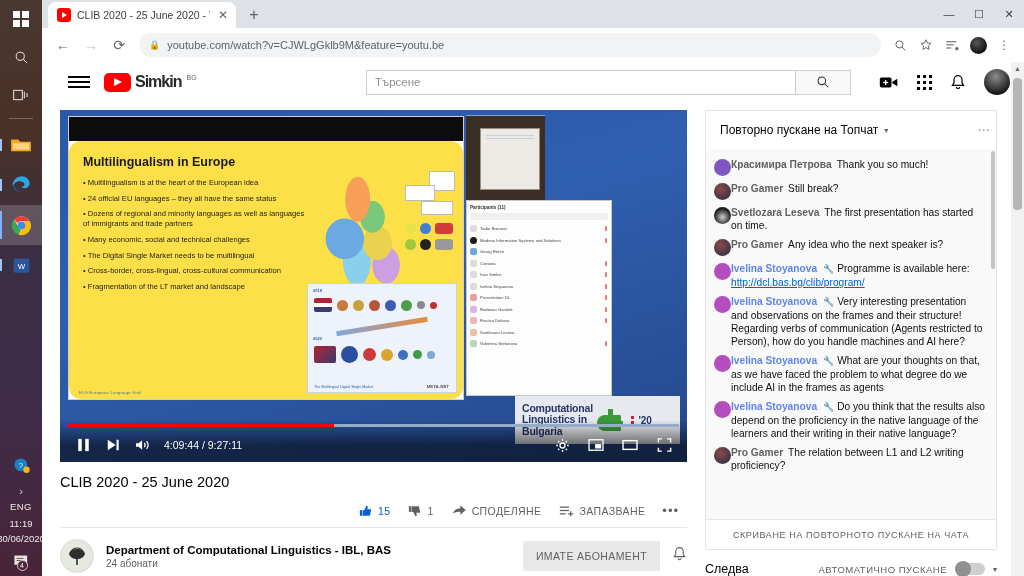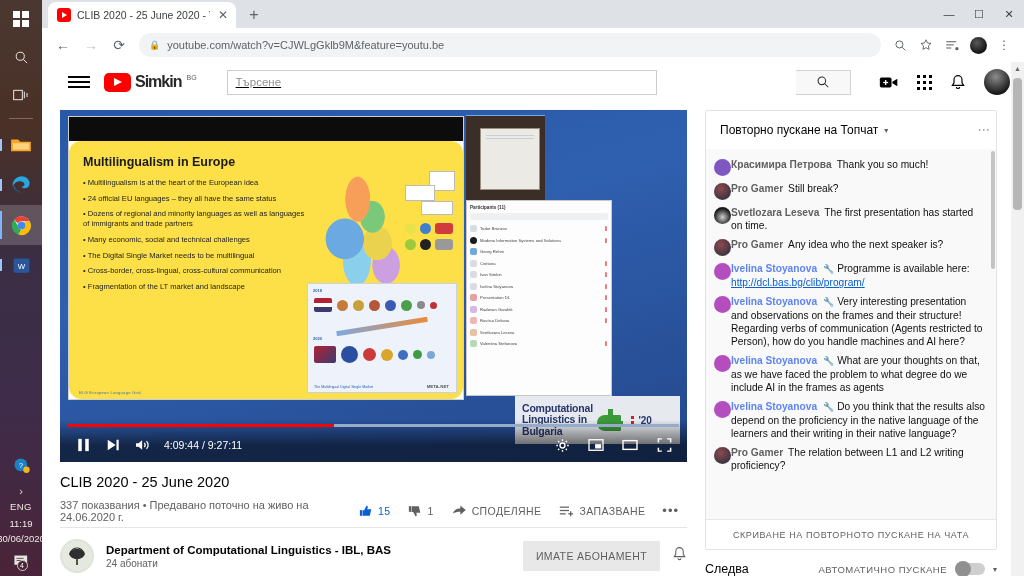--- a/index.html
+++ b/index.html
@@ -82,21 +82,21 @@
   
   #masthead { height: 40px; display: flex; align-items: center; padding: 0 14px; background: #fff; }
   .hamburger { width: 22px; display: flex; flex-direction: column; gap: 3.5px; margin: 0 14px 0 12px; }
   .hamburger i { height: 1.6px; background: #030303; display: block; }
   .yt-logo { display: flex; align-items: flex-start; gap: 4px; }
   .yt-play { width: 27px; height: 19px; background: #ff0000; border-radius: 5px; position: relative; }
   .yt-play::after { content: ""; position: absolute; left: 10px; top: 5px; border-left: 8px solid #fff;
     border-top: 4.5px solid transparent; border-bottom: 4.5px solid transparent; }
   .yt-word { font-size: 16px; font-weight: bold; letter-spacing: -1px; color: #282828; line-height: 17px; }
   .yt-cc { font-size: 7px; color: #606060; margin-left: 1px; line-height: 9px; }
-  .search-wrap { flex: 1; display: flex; justify-content: space-between; margin-left: 30px; text-decoration: underline; }
+  .search-wrap { flex: 1; display: flex; justify-content: flex-end; margin-left: 30px; }
   .search-box { width: 430px; height: 25px; border: 1px solid #ccc; display: flex; align-items: center;
     padding: 0 8px; background: #fff; }
   .search-ph { font-size: 11.5px; color: #909090; }
   .search-btn { width: 55px; height: 25px; border: 1px solid #d3d3d3; border-left: none; background: #f8f8f8;
     display: flex; align-items: center; justify-content: center; }
   .mh-right { display: flex; align-items: center; gap: 18px; margin-left: 28px; }
   .mh-ico { color: #030303; display: flex; align-items: center; }
   .mh-avatar { width: 26px; height: 26px; border-radius: 50%;
     background: radial-gradient(circle at 45% 30%, #8d8d8d, #1a1a1a 72%); }
 
@@ -616,25 +616,20 @@
                         <path d="M1 5V1h4M15 5V1h-4M1 11v4h4M15 11v4h-4" fill="none" stroke="#fff" stroke-width="1.7"></path>
                       </svg>
                   </div>
                 </div>
               </div>
             </div>
           </div>
 
           <div class="vtitle">CLIB 2020 - 25 June 2020</div>
           <div class="meta-row">
-            <span class="views">
-              <span>337 показвания</span>
-              <span>•</span>
-              <span>Предавано поточно на живо на 24.06.2020 г.</span>
-            </span>
             <div class="actions">
               <div class="act liked">
                 <svg width="14" height="14" viewBox="0 0 16 16">
                     <path d="M4 7h2l2.5-5c1 0 1.7.8 1.5 1.8L9.5 6H14l-1.6 7.5H4Z"></path>
                     <rect x="1" y="7" width="2.4" height="6.5"></rect>
                   </svg>
                 <span>15</span>
               </div>
               <div class="act">
                 <svg width="14" height="14" viewBox="0 0 16 16" fill="#606060">

